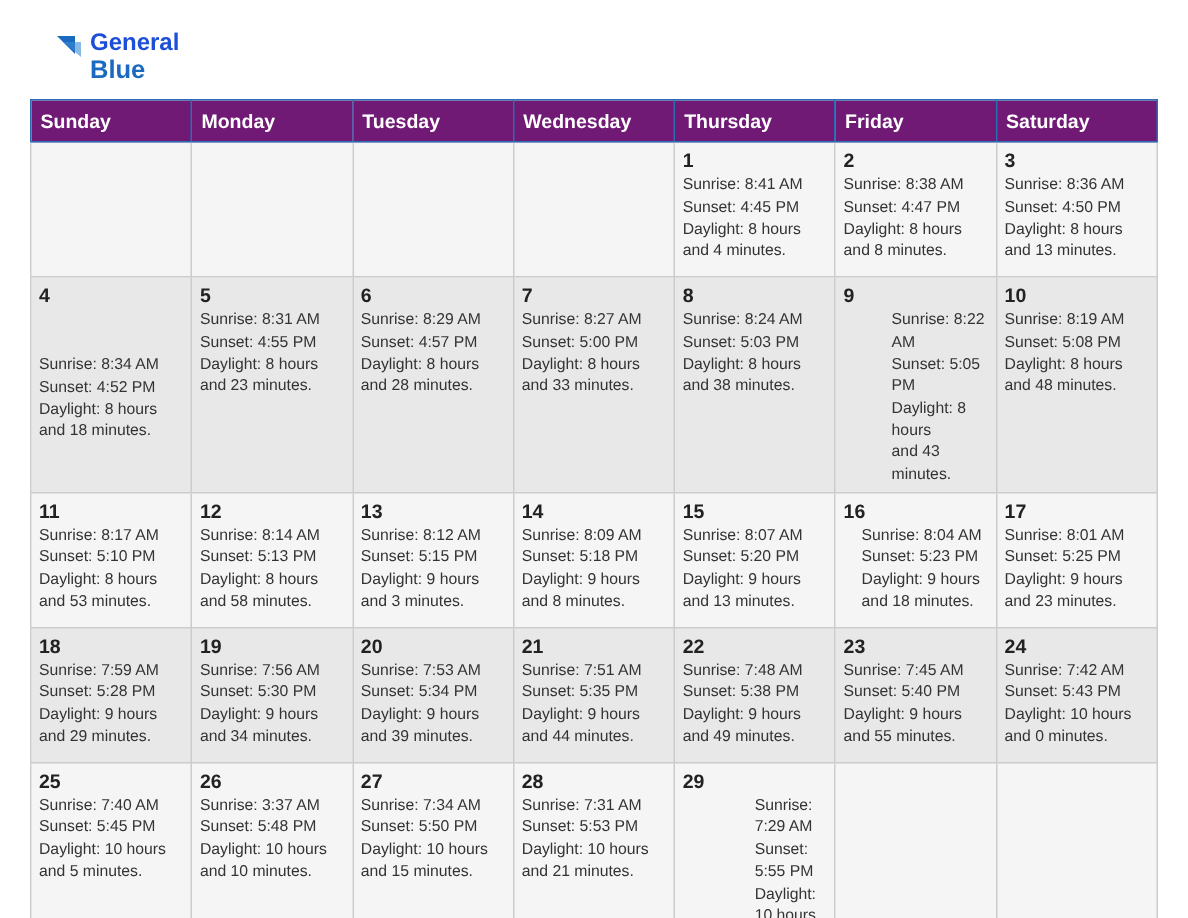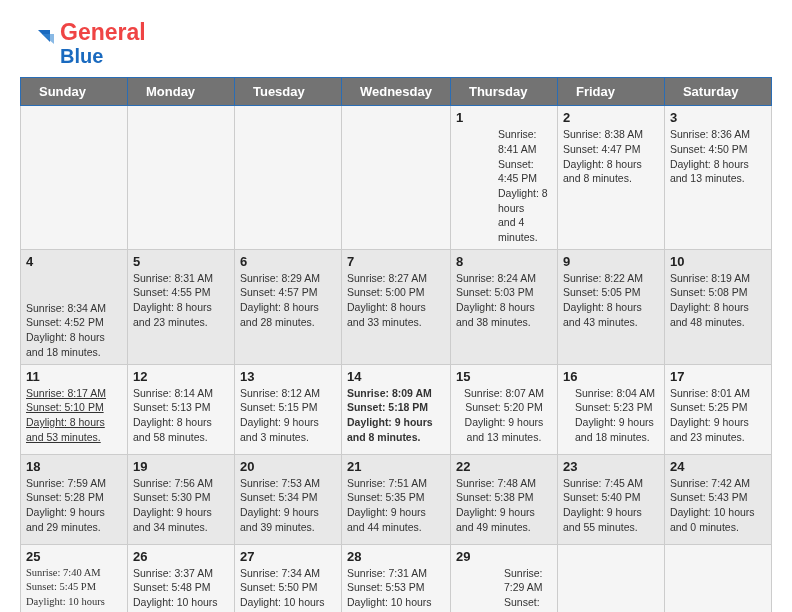--- a/index.html
+++ b/index.html
@@ -32,24 +32,24 @@
     .location {
       font-size: 15px;
       color: #444;
     }
     table {
       width: 100%;
       border-collapse: collapse;
       font-size: 11px;
     }
     thead tr th {
-      background-color: #737373;
+      background-color: #701a75;
       color: #fff;
       text-align: left;
-      padding: 6px 18px;
+      padding: 6px 6px;
       font-size: 13px;
       font-weight: bold;
       border: 1px solid #2a6db5;
     }
     tbody tr td {
       border: 1px solid #ccc;
       vertical-align: top;
       padding: 4px 5px;
       width: 107px;
       min-height: 80px;
@@ -77,22 +77,22 @@
 </head>
 <body>
 
 <div class="header">
   <div class="logo">
     <svg width="36" height="36" viewBox="0 0 36 36" xmlns="http://www.w3.org/2000/svg">
       <polygon points="18,4 30,4 30,16" fill="#1a6abf"></polygon>
       <polygon points="22,8 34,8 34,18" fill="#3a8ad4" opacity="0.6"></polygon>
     </svg>
     <div style="line-height:1.1">
-      <span style="font-size:23px;font-weight:bold;color:#ef4444;">General</span><br>
-      <span style="font-size:20px;font-weight:bold;color:#1a6abf;">Blue</span>
+      <span style="font-size:16px;font-weight:bold;color:#1d4ed8;">General</span><br>
+      <span style="font-size:17px;font-weight:bold;color:#1a6abf;">Blue</span>
     </div>
   </div>
   <div class="title-block">
     <div class="month-year"></div>
     <div class="location"></div>
   </div>
 </div>
 
 <table>
   <thead>
@@ -107,21 +107,21 @@
       </tr>
   </thead>
   <tbody id="calendar-body">
   <tr>
         <td></td>
         <td></td>
         <td></td>
         <td></td>
         <td>
           <span class="day-number">1</span>
-          <div class="day-info" style="white-space: pre-line; margin-left: 42px;">Sunrise: 8:41 AM
+          <div class="day-info" style="white-space: pre-line;">Sunrise: 8:41 AM
 Sunset: 4:45 PM
 Daylight: 8 hours
 and 4 minutes.</div>
         </td>
         <td>
           <span class="day-number">2</span>
           <div class="day-info" style="white-space: pre-line;">Sunrise: 8:38 AM
 Sunset: 4:47 PM
 Daylight: 8 hours
 and 8 minutes.</div>
@@ -165,65 +165,65 @@
         </td>
         <td>
           <span class="day-number">8</span>
           <div class="day-info" style="white-space: pre-line;">Sunrise: 8:24 AM
 Sunset: 5:03 PM
 Daylight: 8 hours
 and 38 minutes.</div>
         </td>
         <td>
           <span class="day-number">9</span>
-          <div class="day-info" style="white-space: pre-line;">Sunrise: 8:22 AM
+          <div class="day-info" style="white-space: pre-line; margin-left: 32px;">Sunrise: 8:22 AM
 Sunset: 5:05 PM
 Daylight: 8 hours
 and 43 minutes.</div>
         </td>
         <td>
           <span class="day-number">10</span>
           <div class="day-info" style="white-space: pre-line;">Sunrise: 8:19 AM
 Sunset: 5:08 PM
 Daylight: 8 hours
 and 48 minutes.</div>
         </td>
       </tr>
       <tr>
         <td>
           <span class="day-number">11</span>
-          <div class="day-info" style="white-space: pre-line; text-decoration: underline;">Sunrise: 8:17 AM
+          <div class="day-info" style="white-space: pre-line;">Sunrise: 8:17 AM
 Sunset: 5:10 PM
 Daylight: 8 hours
 and 53 minutes.</div>
         </td>
         <td>
           <span class="day-number">12</span>
           <div class="day-info" style="white-space: pre-line;">Sunrise: 8:14 AM
 Sunset: 5:13 PM
 Daylight: 8 hours
 and 58 minutes.</div>
         </td>
         <td>
           <span class="day-number">13</span>
           <div class="day-info" style="white-space: pre-line;">Sunrise: 8:12 AM
 Sunset: 5:15 PM
 Daylight: 9 hours
 and 3 minutes.</div>
         </td>
         <td>
           <span class="day-number">14</span>
-          <div class="day-info" style="white-space: pre-line; font-weight: bold;">Sunrise: 8:09 AM
+          <div class="day-info" style="white-space: pre-line;">Sunrise: 8:09 AM
 Sunset: 5:18 PM
 Daylight: 9 hours
 and 8 minutes.</div>
         </td>
         <td>
           <span class="day-number">15</span>
-          <div class="day-info" style="white-space: pre-line; text-align: center;">Sunrise: 8:07 AM
+          <div class="day-info" style="white-space: pre-line;">Sunrise: 8:07 AM
 Sunset: 5:20 PM
 Daylight: 9 hours
 and 13 minutes.</div>
         </td>
         <td>
           <span class="day-number">16</span>
           <div class="day-info" style="white-space: pre-line; margin-left: 12px;">Sunrise: 8:04 AM
 Sunset: 5:23 PM
 Daylight: 9 hours
 and 18 minutes.</div>
@@ -283,21 +283,21 @@
           <span class="day-number">24</span>
           <div class="day-info" style="white-space: pre-line;">Sunrise: 7:42 AM
 Sunset: 5:43 PM
 Daylight: 10 hours
 and 0 minutes.</div>
         </td>
       </tr>
       <tr>
         <td>
           <span class="day-number">25</span>
-          <div class="day-info" style="white-space: pre-line; font-family: Liberation Serif, serif;">Sunrise: 7:40 AM
+          <div class="day-info" style="white-space: pre-line;">Sunrise: 7:40 AM
 Sunset: 5:45 PM
 Daylight: 10 hours
 and 5 minutes.</div>
         </td>
         <td>
           <span class="day-number">26</span>
           <div class="day-info" style="white-space: pre-line;">Sunrise: 3:37 AM
 Sunset: 5:48 PM
 Daylight: 10 hours
 and 10 minutes.</div>

